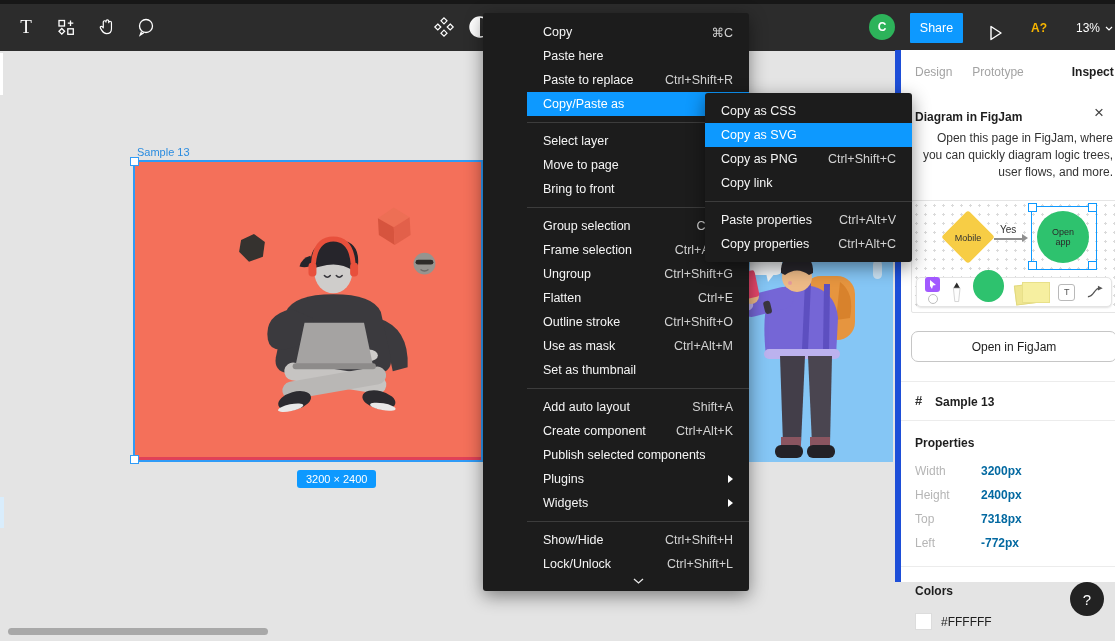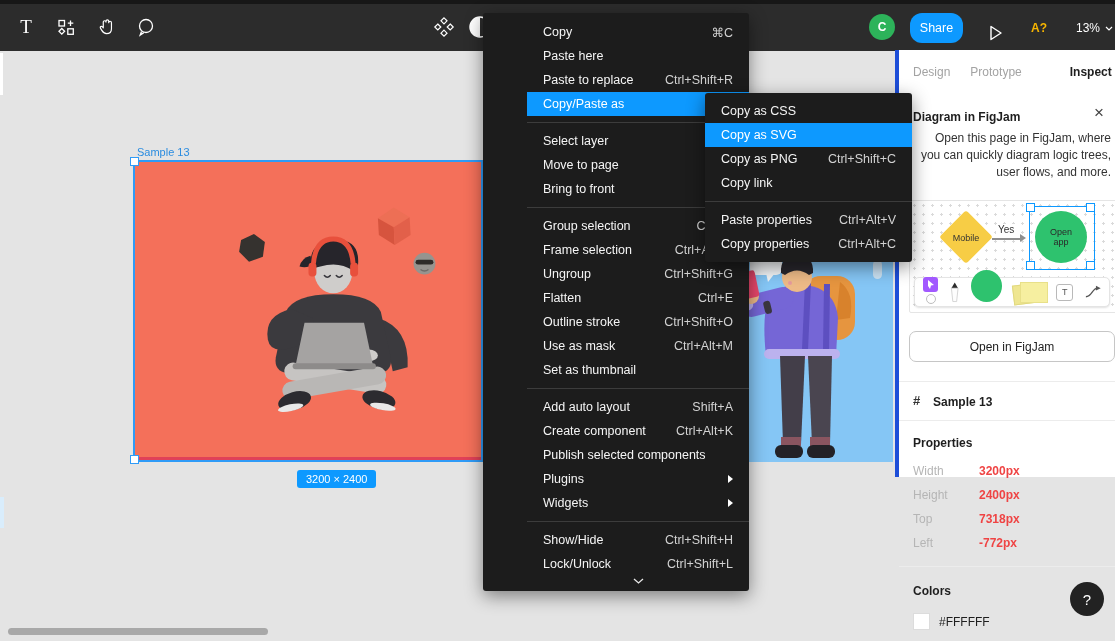--- a/index.html
+++ b/index.html
@@ -6,21 +6,21 @@
   body{width:1115px;height:641px;position:relative;overflow:hidden;
        background:#E4E4E4;font-family:"Liberation Sans",sans-serif;
        -webkit-font-smoothing:antialiased;}
   
   .toolbar{position:absolute;left:0;top:0;width:1115px;height:51px;background:#2C2C2C;z-index:6;}
   .toolbar .topstrip{position:absolute;left:0;top:0;width:100%;height:4px;background:#171717;}
   .tbtn{position:absolute;top:9px;width:36px;height:36px;display:flex;align-items:center;justify-content:center;border-radius:4px;}
   .ttxt{color:#fff;font-family:"Liberation Serif",serif;font-size:19px;}
   .avatar{position:absolute;left:869px;top:14px;width:26px;height:26px;border-radius:50%;
           background:#2DB35A;color:#fff;font-size:12px;font-weight:bold;display:flex;align-items:center;justify-content:center;}
-  .share-btn{position:absolute;left:910px;top:13px;width:53px;height:30px;background:#0D99FF;border-radius:12px;
+  .share-btn{position:absolute;left:910px;top:13px;width:53px;height:30px;background:#0D99FF;border-radius:1px;
              color:#fff;font-size:12.5px;display:flex;align-items:center;justify-content:center;}
   .a11y{position:absolute;left:1031px;top:21px;color:#F7B500;font-size:12px;font-weight:bold;}
   .zoomctl{position:absolute;left:1076px;top:21px;color:#fff;font-size:12px;display:flex;align-items:center;gap:5px;}
   
   .left-white{position:absolute;left:0;top:53px;width:3px;height:42px;background:#fff;z-index:2;}
   .left-bluetab{position:absolute;left:0;top:497px;width:4px;height:31px;background:#D9EDFC;z-index:2;}
   .frame1{position:absolute;left:133px;top:160px;width:350px;height:302px;background:#F4705A;
           border:2px solid #2F9BF7;box-sizing:border-box;z-index:1;}
   .frame1 .red-edge{position:absolute;left:0;right:0;bottom:0;height:3px;background:#E04158;}
   .handle{position:absolute;width:7px;height:7px;background:#fff;border:1.5px solid #2F9BF7;z-index:3;}
@@ -36,22 +36,22 @@
   #sub-menu{left:705px;top:93px;width:207px;z-index:31;padding:6px 0;text-align:right;}
   .mi{height:24px;display:flex;align-items:center;justify-content:space-between;gap:20px;padding:0 16px;white-space:nowrap;cursor:default;}
   .mi .lb{color:#F5F5F5;}
   .mi .sc{color:#D2D2D2;}
   .mi.sel{background:#0D99FF;}
   .mi.sel .lb,.mi.sel .sc{color:#fff;}
   .arr{width:0;height:0;border-top:4px solid transparent;border-bottom:4px solid transparent;border-left:5px solid #fff;}
   .msep{height:1px;background:rgba(255,255,255,.14);margin:6px 0;}
   .menu-more{display:flex;justify-content:center;padding:2px 0 0;}
   
-  .panel{position:absolute;left:895px;top:50px;width:220px;height:427px;background:#fff;z-index:10;
-         border-left:4px solid #1d4ed8;box-sizing:border-box;font-size:12px;color:#1E1E1E;}
+  .panel{position:absolute;left:895px;top:50px;width:220px;height:532px;background:#fff;z-index:10;
+         border-left:6px solid #1d4ed8;box-sizing:border-box;font-size:12px;color:#1E1E1E;}
   .panel .abs{position:absolute;}
   .tabs{position:absolute;left:14px;top:15px;display:flex;gap:20px;}
   .tab{color:#A3A3A3;}
   .tab.active{color:#1E1E1E;font-weight:bold;margin-left:28px;}
   .fj-title{left:14px;top:60px;font-weight:bold;}
   .fj-close{right:6px;top:53px;font-size:17px;color:#444;width:20px;text-align:center;}
   .fj-desc{left:14px;top:80px;width:198px;line-height:1.42;color:#333;text-align:right;}
   .preview{left:10px;top:150px;width:206px;height:111px;border:1px solid #E5E5E5;border-radius:2px;background:#fff;
            background-image:radial-gradient(#DADADA 1px,transparent 1.2px);background-size:9px 9px;overflow:hidden;}
   .pv-diamond{position:absolute;left:37px;top:17px;width:38px;height:38px;background:#F7CD45;border-radius:3px;transform:rotate(45deg);}
@@ -75,21 +75,21 @@
   .pv-sticky .s2{position:absolute;left:7px;top:1px;width:26px;height:19px;background:#F6EFA0;border:1px solid #E8E089;}
   .pv-tbox{margin-left:auto;width:15px;height:15px;border:1px solid #B9B9B9;border-radius:3px;color:#555;font-size:9px;
            display:flex;align-items:center;justify-content:center;background:#fff;}
   .openbtn{left:10px;top:281px;width:206px;height:31px;border:1px solid #C6C6C6;border-radius:7px;background:#fff;
            display:flex;align-items:center;justify-content:center;font-size:12px;color:#1E1E1E;box-sizing:border-box;}
   .pdiv{left:0;width:220px;height:1px;background:#ECECEC;}
   .hash{left:14px;top:343px;color:#333;font-size:13px;font-weight:bold;}
   .sel-title{left:34px;top:345px;font-weight:bold;}
   .sec-head{left:14px;font-weight:bold;}
   .prow-l{left:14px;color:#B5B5B5;}
-  .prow-v{left:80px;color:#ef4444;font-weight:bold;}
+  .prow-v{left:80px;color:#0369a1;font-weight:bold;}
   .swatch{left:14px;top:563px;width:15px;height:15px;background:#FFFFFF;border:1px solid #DCDCDC;}
   .swatch-lbl{left:40px;top:565px;}
   .help-btn{position:absolute;right:11px;bottom:25px;width:34px;height:34px;border-radius:50%;background:#222;
             color:#fff;font-size:15px;display:flex;align-items:center;justify-content:center;z-index:15;}
   svg{display:block;}
 </style>
 </head>
 <body>
 
 <div class="toolbar">

